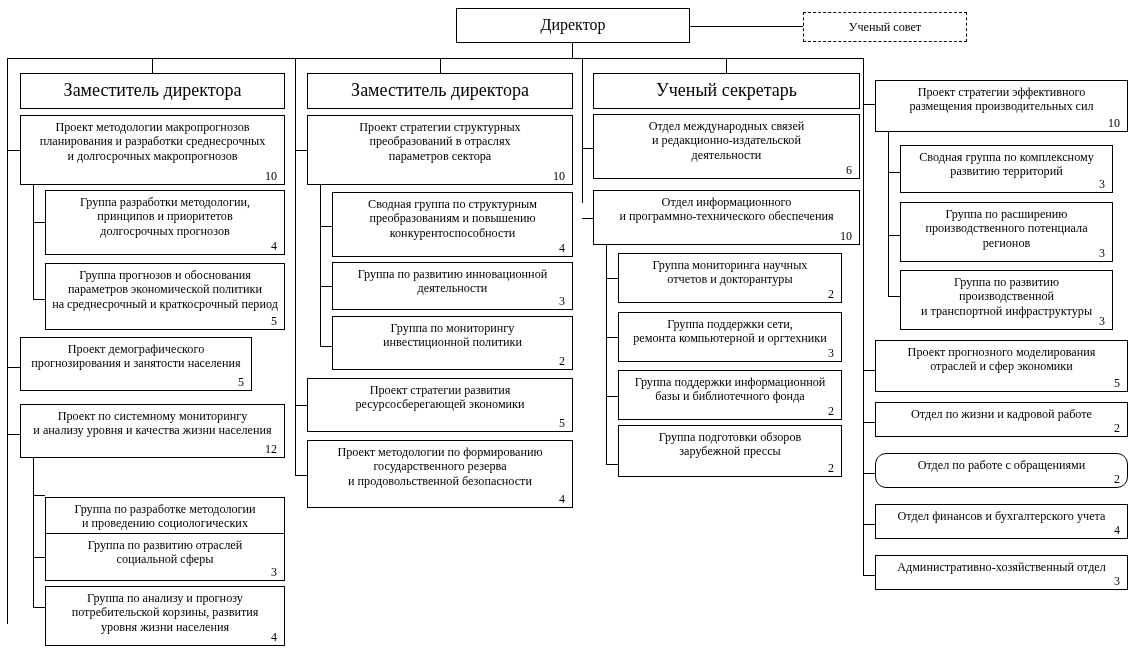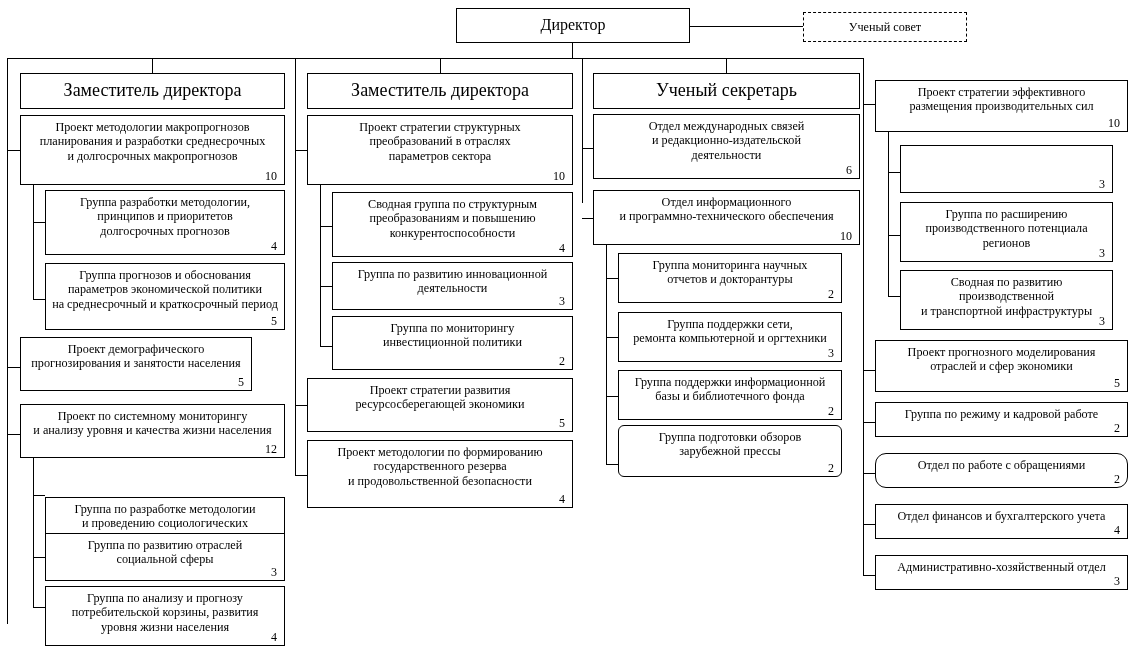--- a/index.html
+++ b/index.html
@@ -239,64 +239,66 @@
 ремонта компьютерной и оргтехники</span>
     <span class="cnt">3</span>
   </div>
   <div class="ln h" style="left:606px; top:396px; width:12px;"></div>
   <div class="box" style="left:618px; top:370px; width:224px; height:50px;">
     <span class="txt">Группа поддержки информационной
 базы и библиотечного фонда</span>
     <span class="cnt">2</span>
   </div>
   <div class="ln h" style="left:606px; top:464px; width:12px;"></div>
-  <div class="box" style="left:618px; top:425px; width:224px; height:52px;border-radius:6px;">
+  <div class="box" style="left:618px; top:425px; width:224px; height:52px;">
     <span class="txt">Группа подготовки обзоров
 зарубежной прессы</span>
     <span class="cnt">2</span>
   </div>
 
   <div class="ln v" style="left:863px; top:58px; height:518px;"></div>
 
   <div class="ln h" style="left:863px; top:104px; width:12px;"></div>
   <div class="box" style="left:875px; top:80px; width:253px; height:52px;">
     <span class="txt">Проект стратегии эффективного
 размещения производительных сил</span>
     <span class="cnt">10</span>
   </div>
   <div class="ln v" style="left:888px; top:132px; height:165px;"></div>
   <div class="ln h" style="left:888px; top:172px; width:12px;"></div>
   <div class="box" style="left:900px; top:145px; width:213px; height:48px;">
+    <span class="txt">Сводная группа по комплексному
+развитию территорий</span>
     <span class="cnt">3</span>
   </div>
   <div class="ln h" style="left:888px; top:235px; width:12px;"></div>
   <div class="box" style="left:900px; top:202px; width:213px; height:60px;">
     <span class="txt">Группа по расширению
 производственного потенциала
 регионов</span>
     <span class="cnt">3</span>
   </div>
   <div class="ln h" style="left:888px; top:296px; width:12px;"></div>
   <div class="box" style="left:900px; top:270px; width:213px; height:60px;">
-    <span class="txt">Сводная по развитию
+    <span class="txt">Группа по развитию
 производственной
 и транспортной инфраструктуры</span>
     <span class="cnt">3</span>
   </div>
 
   <div class="ln h" style="left:863px; top:370px; width:12px;"></div>
   <div class="box" style="left:875px; top:340px; width:253px; height:52px;">
     <span class="txt">Проект прогнозного моделирования
 отраслей и сфер экономики</span>
     <span class="cnt">5</span>
   </div>
 
   <div class="ln h" style="left:863px; top:422px; width:12px;"></div>
   <div class="box" style="left:875px; top:402px; width:253px; height:35px;">
-    <span class="txt">Группа по режиму и кадровой работе</span>
+    <span class="txt">Отдел по жизни и кадровой работе</span>
     <span class="cnt">2</span>
   </div>
 
   <div class="ln h" style="left:863px; top:473px; width:12px;"></div>
   <div class="box" style="left:875px; top:453px; width:253px; height:35px;border-radius:11px;">
     <span class="txt">Отдел по работе с обращениями</span>
     <span class="cnt">2</span>
   </div>
 
   <div class="ln h" style="left:863px; top:524px; width:12px;"></div>

